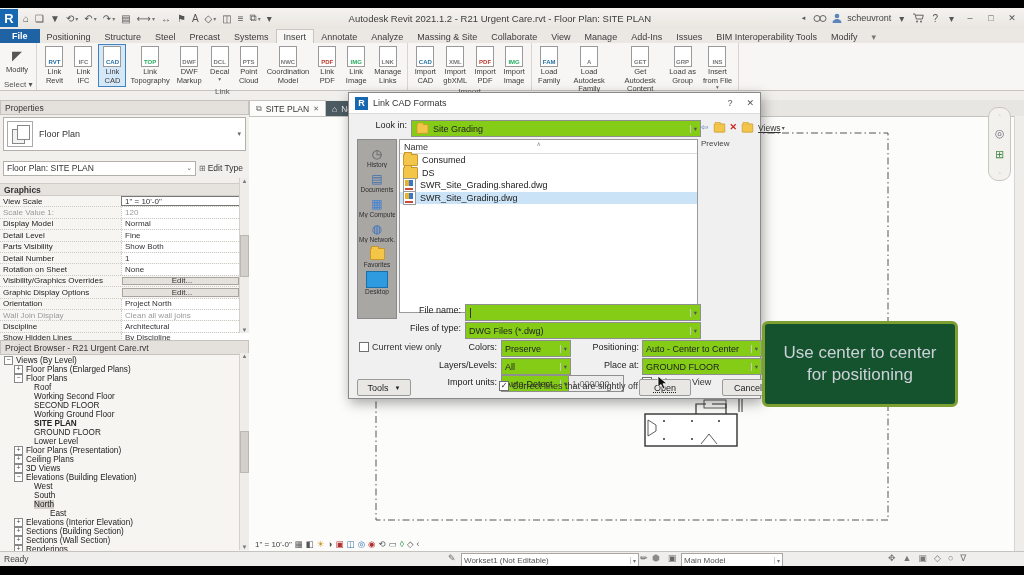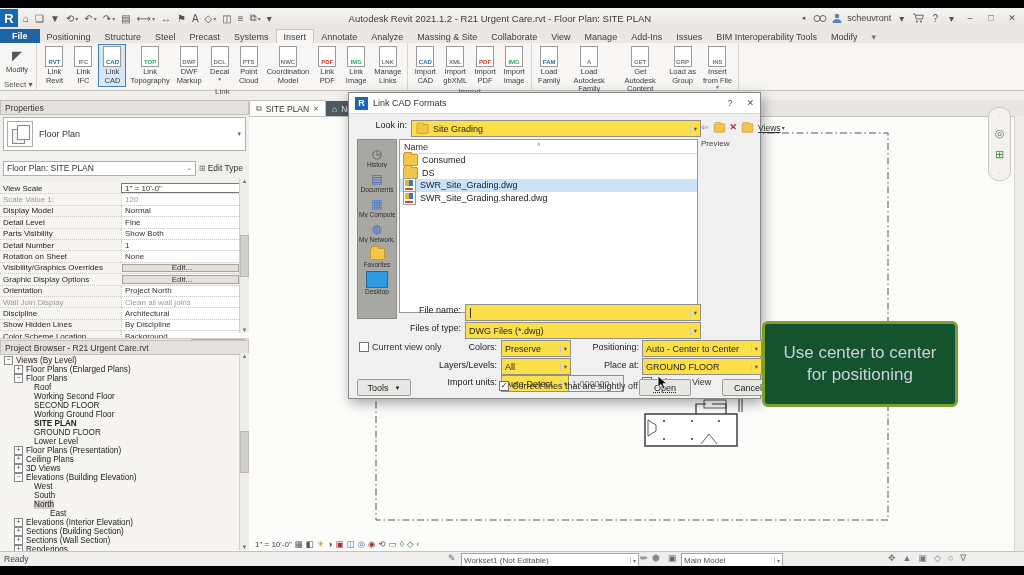--- a/index.html
+++ b/index.html
@@ -102,21 +102,21 @@
   .scombo .arr{margin-left:auto;font-size:6px;color:#777;border-left:1px solid #ccc;padding-left:2px;}
   .sicon{position:absolute;top:1px;font-size:9px;color:#666;}
   
   #dialog{left:348px;top:92px;width:411px;height:305px;background:#f0f0f0;border:1px solid #8a8a8a;
           box-shadow:2px 4px 12px rgba(0,0,0,.35);z-index:40;font-size:9px;}
   #dlg-title{height:20px;background:#fff;display:flex;align-items:center;padding:0 6px;border-bottom:1px solid #dcdcdc;}
   #dlg-title .rlogo{width:13px;height:13px;font-size:9px;margin-right:5px;}
   #dlg-title .x{margin-left:14px;}
   #dlg-title .q{margin-left:auto;}
   .dlg-row{position:absolute;display:flex;align-items:center;}
-  .combo{background:#fde047;border:1px solid #8f8f8f;height:15px;display:flex;align-items:center;padding:0 3px;font-size:9px;color:#222;}
+  .combo{background:#84cc16;border:1px solid #8f8f8f;height:15px;display:flex;align-items:center;padding:0 3px;font-size:9px;color:#222;}
   .combo .arr{margin-left:auto;border-left:1px solid #c9c9c9;padding-left:3px;font-size:6.5px;color:#555;}
   .folder-icon{width:13px;height:10px;background:#f3c64a;border:1px solid #c9972c;border-radius:1px;position:relative;flex:0 0 auto;}
   .folder-icon::before{content:"";position:absolute;top:-3px;left:0;width:6px;height:2px;background:#f3c64a;border:1px solid #c9972c;border-bottom:none;border-radius:1px 1px 0 0;}
   .dwg-icon{width:11px;height:12px;background:#fff;border:1px solid #999;position:relative;flex:0 0 auto;}
   .dwg-icon::before{content:"";position:absolute;left:1px;top:1px;width:8px;height:6px;
     background:linear-gradient(90deg,#e8b22a 50%,#3a76c4 50%);}
   .dwg-icon::after{content:"";position:absolute;left:1px;bottom:1px;width:8px;height:2px;background:#c94a3a;}
   #places{position:absolute;left:8px;top:46px;width:38px;height:172px;background:#a9a7a4;border:1px solid #8a8a8a;
           display:flex;flex-direction:column;align-items:center;padding-top:6px;gap:3px;}
   .place{display:flex;flex-direction:column;align-items:center;width:100%;}
@@ -403,20 +403,24 @@
       <div id="inst-row">
         <div id="inst-box">
           <span>Floor Plan: SITE PLAN</span>
           <span style="margin-left:auto;font-size:7px;color:#666;">⌄</span>
         </div>
         <div id="edit-type">
           <span style="font-size:8px;color:#666;">⊞</span>
           <span>Edit Type</span>
         </div>
       </div>
+      <div class="sect-header">
+        <span>Graphics</span>
+        <span style="margin-left:auto;font-weight:normal;color:#666;">∧</span>
+      </div>
       <div id="prop-rows">
           <div class="prow input">
             <span class="pl">View Scale</span>
             <span class="pv">1" = 10'-0"</span>
           </div>
           <div class="prow disabled">
             <span class="pl">Scale Value    1:</span>
             <span class="pv">120</span>
           </div>
           <div class="prow">
@@ -722,27 +726,27 @@
     </div>
     <div id="fl-rows">
         <div class="frow">
           <span class="folder-icon"></span>
           <span>Consumed</span>
         </div>
         <div class="frow">
           <span class="folder-icon"></span>
           <span>DS</span>
         </div>
+        <div class="frow">
+          <span class="dwg-icon"></span>
+          <span>SWR_Site_Grading.shared.dwg</span>
+        </div>
         <div class="frow sel">
           <span class="dwg-icon"></span>
           <span>SWR_Site_Grading.dwg</span>
-        </div>
-        <div class="frow">
-          <span class="dwg-icon"></span>
-          <span>SWR_Site_Grading.shared.dwg</span>
         </div>
       </div>
   </div>
 
   <div id="preview-pane">
     <span>Preview</span>
   </div>
 
   <div class="dlg-row dlabel" style="left:48px;top:212px;width:64px;">File name:</div>
   <div class="combo" style="position:absolute;left:116px;top:211px;width:228px;">

